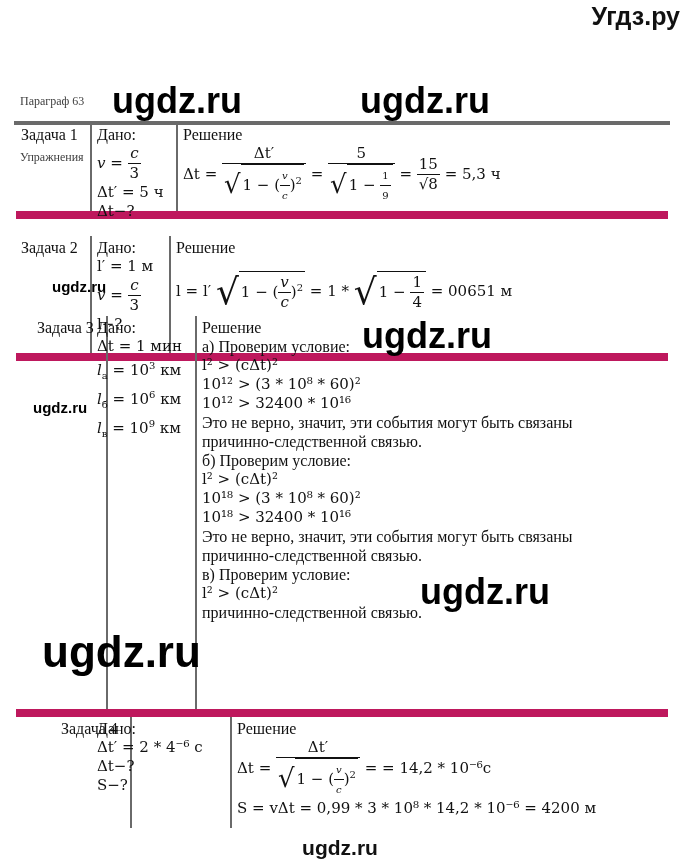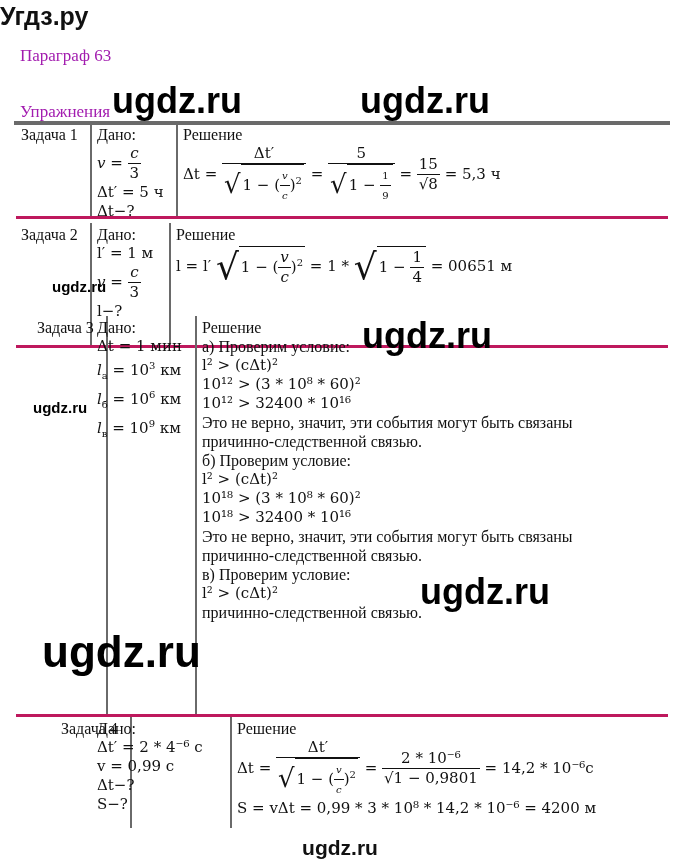--- a/index.html
+++ b/index.html
@@ -1,25 +1,25 @@
 <!DOCTYPE html>
 <html><head>
 <meta charset="utf-8">
 <style>
   html, body { margin:0; padding:0; background:#ffffff; }
   body { width:680px; height:866px; position:relative; overflow:hidden; color:#111; font-family:"Liberation Serif", serif; }
-  .site-title { position:absolute; top:2px; left:0; width:680px; text-align:left; font-family:"Liberation Sans", sans-serif; font-weight:bold; font-size:25px; color:#111; }
+  .site-title { position:absolute; top:2px; left:0; width:680px; text-align:right; font-family:"Liberation Sans", sans-serif; font-weight:bold; font-size:25px; color:#111; }
   .footer-mark { position:absolute; top:836px; left:0; width:680px; text-align:center; font-family:"Liberation Sans", sans-serif; font-weight:bold; font-size:21px; color:#111; }
-  .para { position:absolute; left:20px; font-size:17px; color:#a21caf; }
+  .para { position:absolute; left:20px; font-size:12px; color:#404040;margin-top:48px; }
   .wm { position:absolute; font-family:"Liberation Sans", sans-serif; font-weight:bold; color:#000; line-height:1; white-space:nowrap; }
   .wm.big { font-size:36px; }
   .wm.xl { font-size:44px; }
   .wm.sm { font-size:15px; }
   .tbl { position:absolute; left:14px; top:121px; width:656px; border:2px solid #6a6a6a; box-sizing:border-box; }
-  .row { position:absolute; left:0; width:652px; border-bottom:3px solid #be185d; box-sizing:border-box; }
+  .row { position:absolute; left:0; width:652px; border-bottom:8px solid #be185d; box-sizing:border-box; }
   .row.last { border-bottom:none; }
   .cell { position:absolute; top:0; bottom:0; box-sizing:border-box; padding:2px 5px; font-size:16px; line-height:19px; }
   .cell.vb { border-right:2px solid #6a6a6a; }
   .m { font-family:"DejaVu Serif", serif; font-size:15px; white-space:nowrap; }
   .mi { font-style:italic; }
   .frac { display:inline-block; vertical-align:middle; text-align:center; }
   .frac > span { display:block; padding:0 2px; }
   .frac > .num { border-bottom:1.5px solid #111; }
   .sm-frac { font-size:10px; }
   .sqrt { display:inline-block; vertical-align:middle; }
@@ -54,31 +54,31 @@
         <span class="frac"><span class="num">Δt′</span><span><span class="sqrt"><span class="rad">√</span><span class="under">1 − (<span class="frac sm-frac"><span class="num mi">v</span><span class="mi">c</span></span>)<sup>2</sup></span></span></span></span>
         =
         <span class="frac"><span class="num">5</span><span><span class="sqrt"><span class="rad">√</span><span class="under">1 − <span class="frac sm-frac"><span class="num">1</span><span>9</span></span></span></span></span></span>
         =
         <span class="frac"><span class="num">15</span><span>√8</span></span>
         <span>= 5,3 ч</span>
       </span>
     </div>
   </div>
 
-  <div class="row" style="top:100px; height:125px;">
+  <div class="row" style="top:113px; height:125px;">
     <div class="cell vb" style="left:0; width:76px;">Задача 2</div>
     <div class="cell vb" style="left:76px; width:79px;">
       <span class="line">Дано:</span>
       <span class="line m">l′ = 1 м</span>
       <span class="line m"><span class="mi">v</span> = <span class="frac"><span class="num mi">c</span><span>3</span></span></span>
       <span class="line m">l−?</span>
     </div>
     <div class="cell" style="left:155px; width:497px;">
       <span class="line">Решение</span>
-      <span class="line m" style="margin-top:2px;">
+      <span class="line m" style="margin-top:14px;">
         <span>l = l′</span>
         <span class="sqrt"><span class="rad" style="font-size:36px;">√</span><span class="under">1 − (<span class="frac"><span class="num mi">v</span><span class="mi">c</span></span>)<sup>2</sup></span></span>
         <span>= 1 *</span>
         <span class="sqrt"><span class="rad" style="font-size:36px;">√</span><span class="under">1 − <span class="frac"><span class="num">1</span><span>4</span></span></span></span>
         <span>= 00651 м</span>
       </span>
     </div>
   </div>
 
   <div class="row" style="top:193px; height:401px;">
@@ -108,31 +108,29 @@
       <span class="line m">l² &gt; (cΔt)²</span>
       <span class="line">причинно-следственной связью.</span>
     </div>
   </div>
 
   <div class="row last" style="top:594px; height:111px;">
     <div class="cell vb" style="left:0; width:76px;margin-left:40px;">Задача 4</div>
     <div class="cell vb" style="left:76px; width:140px;">
       <span class="line">Дано:</span>
       <span class="line m">Δt′ = 2 * 4⁻⁶ с</span>
-      <span class="line m">v = 0,99 c</span>
       <span class="line m">Δt−?</span>
       <span class="line m">S−?</span>
     </div>
     <div class="cell" style="left:216px; width:436px;">
       <span class="line">Решение</span>
       <span class="line m">
         <span>Δt =</span>
         <span class="frac"><span class="num">Δt′</span><span><span class="sqrt"><span class="rad">√</span><span class="under">1 − (<span class="frac sm-frac"><span class="num mi">v</span><span class="mi">c</span></span>)<sup>2</sup></span></span></span></span>
         =
-        <span class="frac"><span class="num">2 * 10⁻⁶</span><span>√1 − 0,9801</span></span>
         <span>= 14,2 * 10⁻⁶с</span>
       </span>
       <span class="line m">S = vΔt = 0,99 * 3 * 10⁸ * 14,2 * 10⁻⁶ = 4200 м</span>
     </div>
   </div>
 </div>
 
 <div class="wm big" style="left:112px; top:83px;">ugdz.ru</div>
 <div class="wm big" style="left:360px; top:83px;">ugdz.ru</div>
 <div class="wm sm" style="left:52px; top:279px;">ugdz.ru</div>

